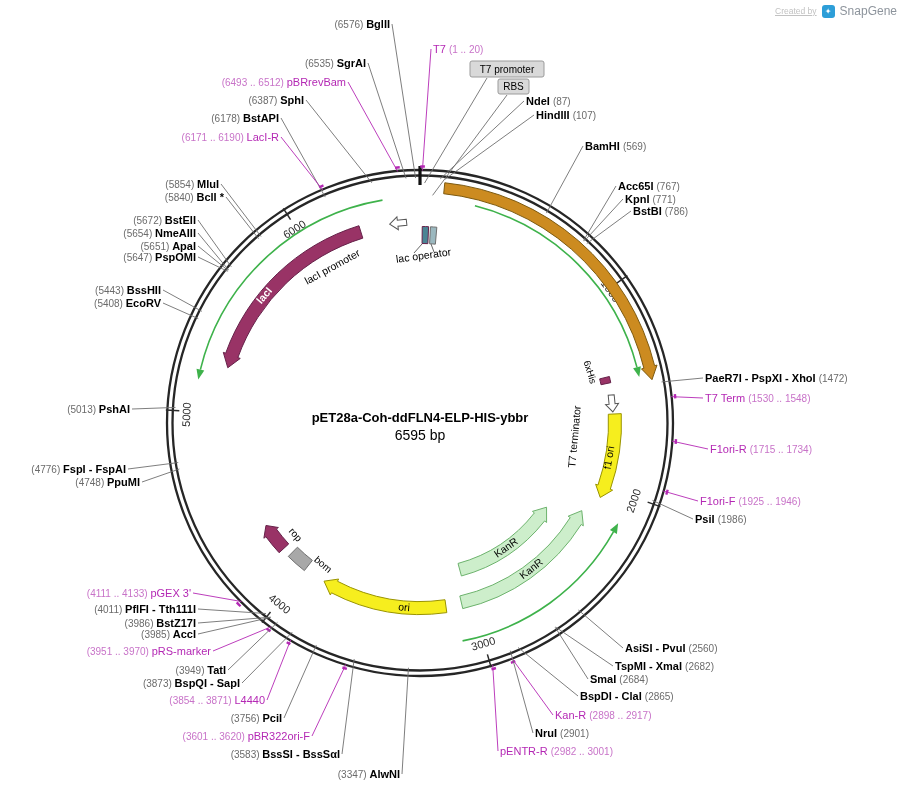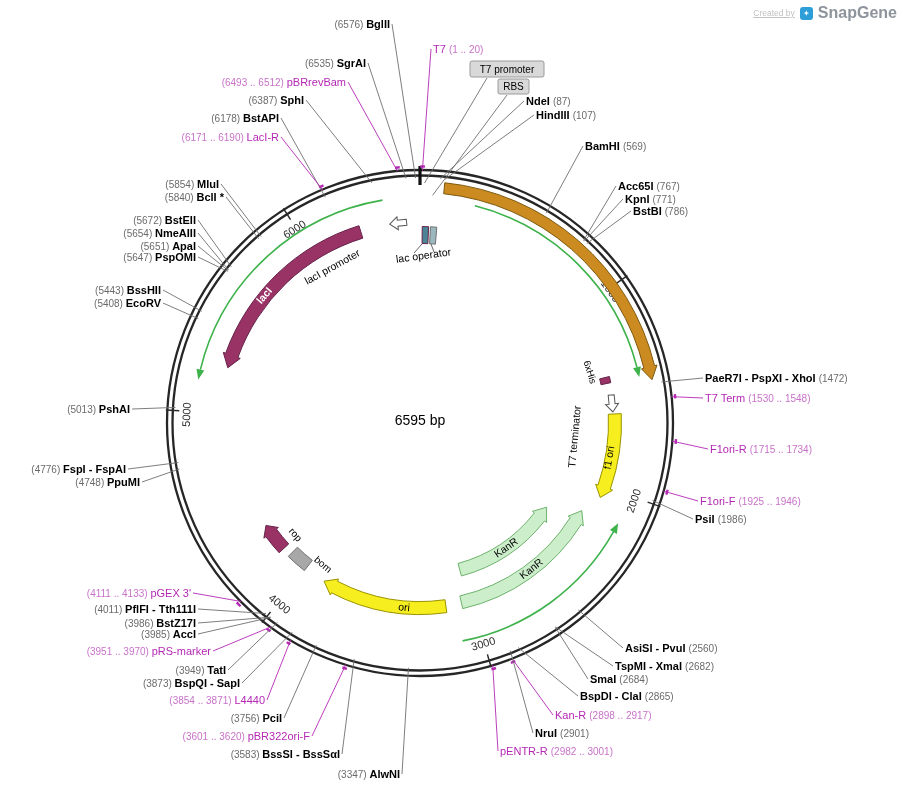--- a/index.html
+++ b/index.html
@@ -7,21 +7,21 @@
          font-family:"Liberation Sans",sans-serif;}
   svg{position:absolute;left:0;top:0;font-family:"Liberation Sans",sans-serif;}
   .center-label{position:absolute;left:420px;top:410px;transform:translateX(-50%);
                 text-align:center;white-space:nowrap;}
   .center-label .title{font-size:13px;font-weight:bold;color:#000;}
   .center-label .size{font-size:14px;color:#000;margin-top:2px;}
   .watermark{position:absolute;top:4px;right:6px;display:flex;align-items:center;gap:5px;}
   .createdby{font-size:8.5px;color:#c2c2c2;text-decoration:underline;}
   .wm-icon{width:13px;height:13px;border-radius:3px;background:#2d9ed8;color:#fff;
            font-size:8px;display:flex;align-items:center;justify-content:center;}
-  .brand{font-size:16px;font-weight:bold;color:#8d949c;}
+  .brand{font-size:12px;font-weight:normal;color:#8d949c;}
 </style>
 </head>
 <body>
 
 <div class="stage">
   <svg id="map" width="903" height="790" viewBox="0 0 903 790">
       <circle cx="420" cy="423" r="253" fill="none" stroke="#262626" stroke-width="2.3"></circle>
       <circle cx="420" cy="423" r="247.5" fill="none" stroke="#262626" stroke-width="2.3"></circle>
       <line x1="627.42" y1="275.53" x2="616.41" y2="283.35" stroke="#2b2b2b" stroke-width="1.5"></line>
       <text x="607.45" y="293.22" font-size="11" fill="#2b2b2b" text-anchor="middle" font-weight="normal" transform="rotate(54.59 607.45 293.22)">1000</text>
@@ -177,20 +177,21 @@
       <path d="M 495.94 668.00 A 256.50 256.50 0 0 1 491.50 669.33" fill="none" stroke="#b428b4" stroke-width="2.4"></path>
       <text x="500" y="754.5" text-anchor="start" font-size="11"><tspan font-weight="normal" fill="#b428b4" font-size="11">pENTR-R&nbsp;</tspan><tspan fill="#c873c8" font-size="10">(2982 .. 3001)</tspan></text>
       <line x1="487" y1="78" x2="424.57" y2="183.04" stroke="#6f6f6f" stroke-width="0.9"></line>
       <rect x="470" y="61" width="74" height="16" rx="2" fill="#d9d9d9" stroke="#9b9b9b" stroke-width="1"></rect>
       <text x="507.00" y="72.50" font-size="10" fill="#000" text-anchor="middle" font-weight="normal">T7 promoter</text>
       <line x1="507" y1="95" x2="432.59" y2="195.35" stroke="#6f6f6f" stroke-width="0.9"></line>
       <rect x="498" y="79" width="31" height="15" rx="2" fill="#d9d9d9" stroke="#9b9b9b" stroke-width="1"></rect>
       <text x="513.50" y="90.00" font-size="10" fill="#000" text-anchor="middle" font-weight="normal">RBS</text>
     </svg>
   <div class="center-label">
+    <div class="title">pET28a-Coh-ddFLN4-ELP-HIS-ybbr</div>
     <div class="size">6595 bp</div>
   </div>
   <div class="watermark">
     <span class="createdby">Created by</span>
     <span class="wm-icon">✦</span>
     <span class="brand">SnapGene</span>
   </div>
 </div>
 
 </body></html>

